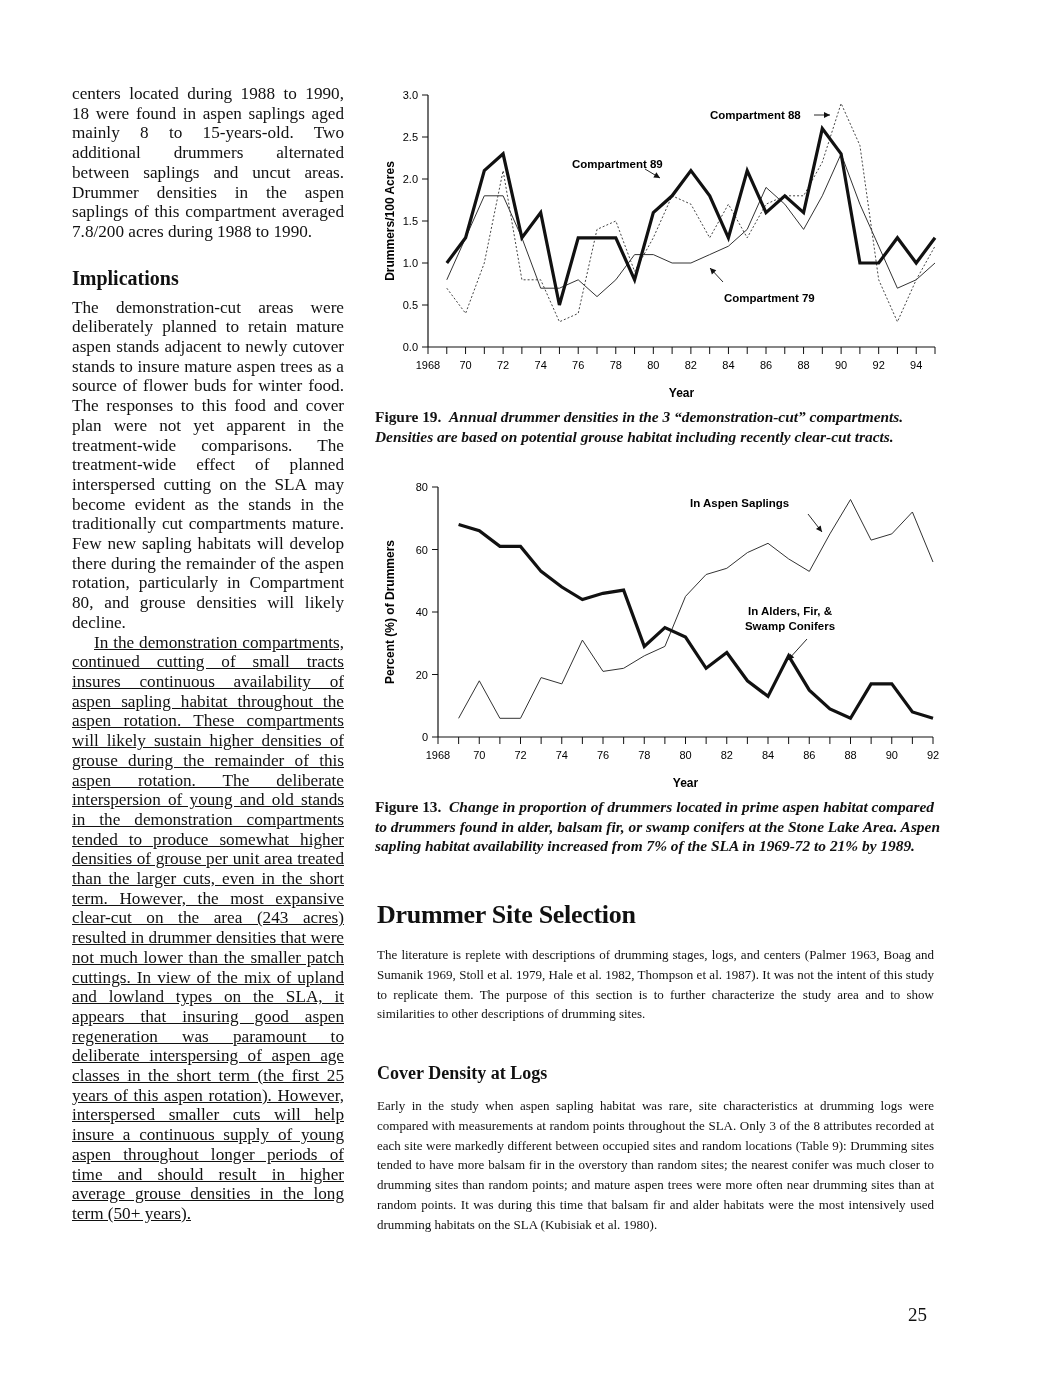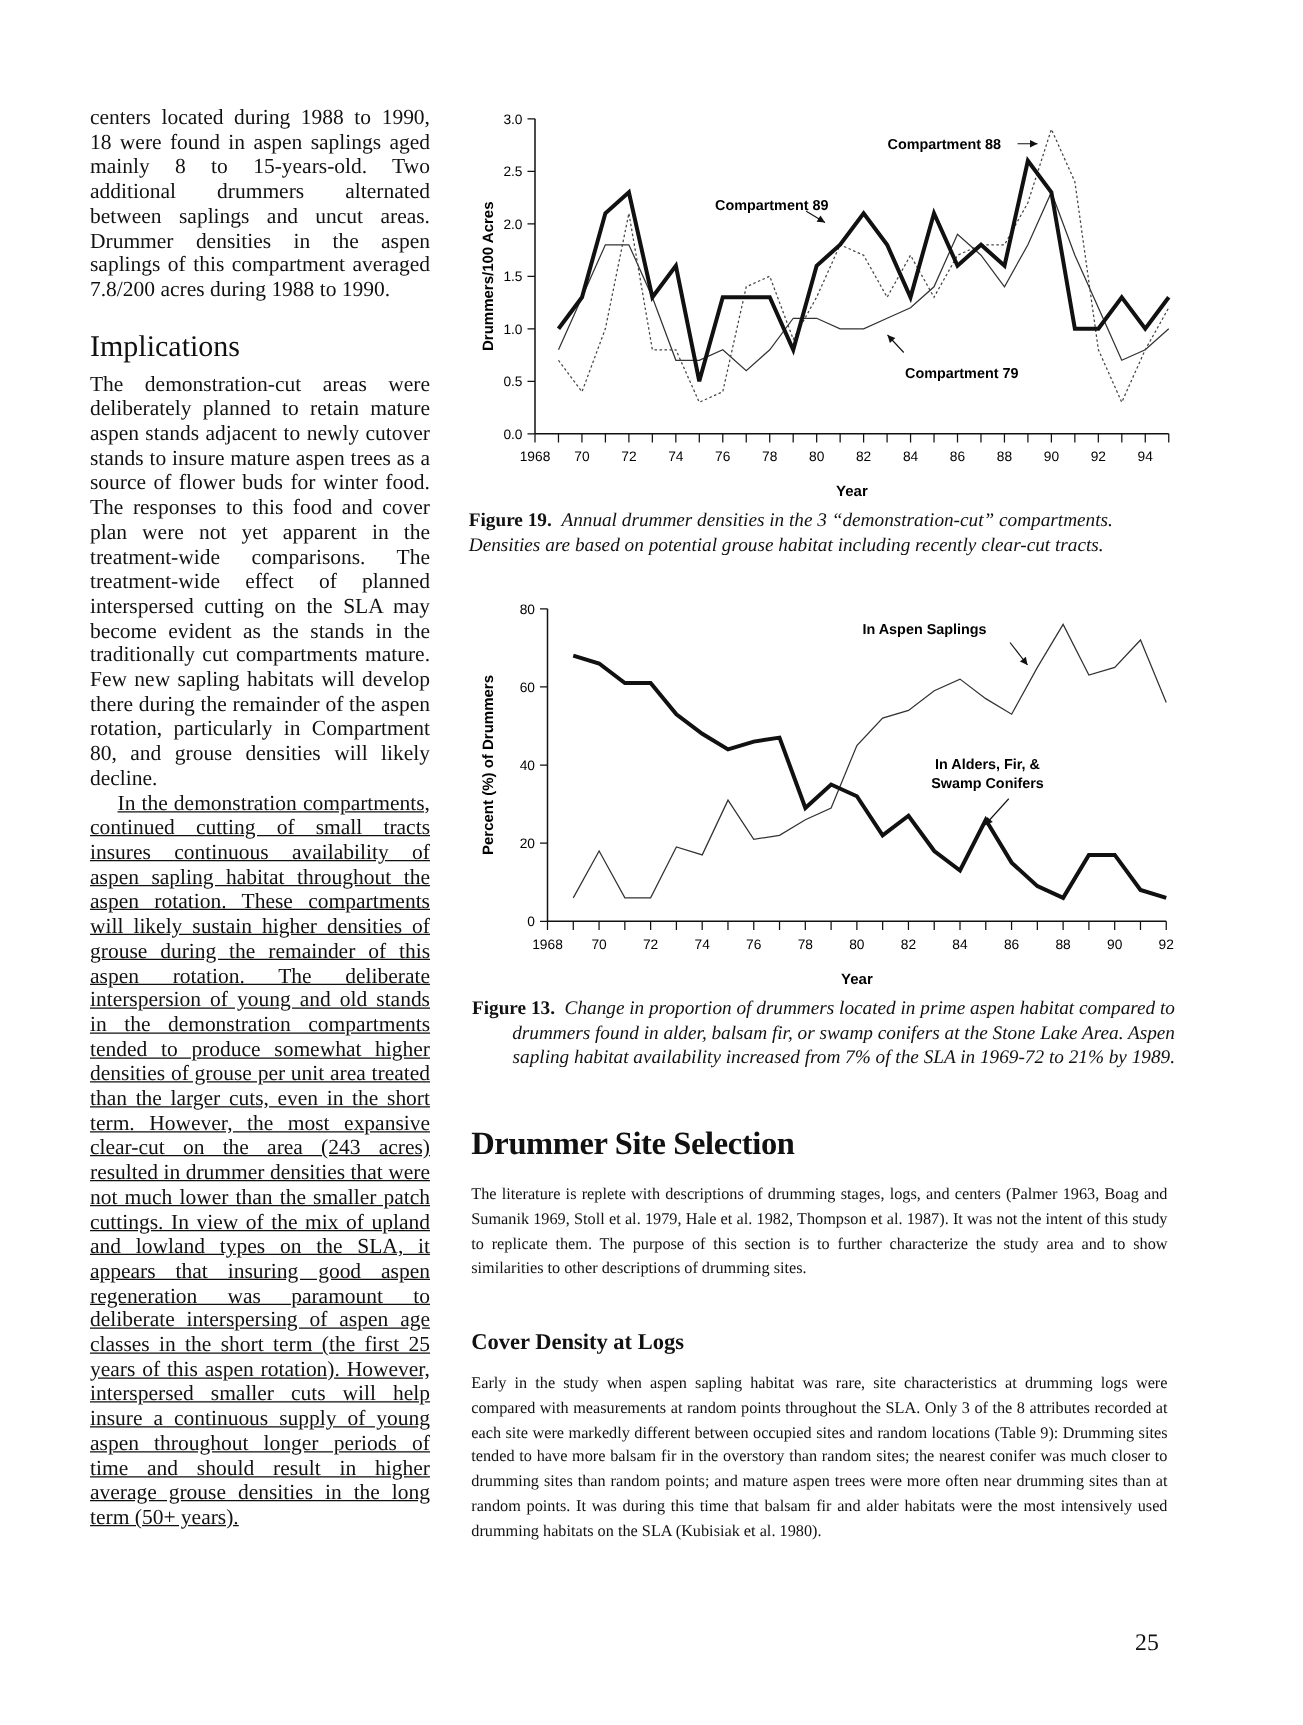--- a/index.html
+++ b/index.html
@@ -2,27 +2,27 @@
 <html><head>
 <meta charset="utf-8">
 <style>
   html, body { margin: 0; padding: 0; background: #ffffff; }
   body { width: 1042px; height: 1380px; position: relative; overflow: hidden;
          font-family: "Liberation Serif", "DejaVu Serif", serif; color: #111; }
   .col-left { position: absolute; left: 72px; top: 84px; width: 272px;
               font-size: 17.2px; line-height: 19.7px; text-align: justify; }
   .col-left p { margin: 0; }
   .col-left p.indent { text-indent: 22px; text-decoration: underline; }
-  .col-left h2 { font-size: 24px; font-weight: normal; margin: 24px 0 8px 0; line-height: 24px; }
+  .col-left h2 { font-size: 20px; font-weight: bold; margin: 24px 0 8px 0; line-height: 24px; }
   .fig { position: absolute; left: 370px; }
   .fig svg { display: block; }
   .fig svg text { font-family: "Liberation Sans", "DejaVu Sans", sans-serif; }
   .caption { position: absolute; left: 375px; width: 565px; font-size: 15.4px; line-height: 19.5px; }
   .caption b { font-style: normal; }
-  .caption i { font-style: italic; }
+  .caption i { font-style: italic; font-weight: bold; }
   .sec-title { position: absolute; left: 377px; top: 900px; font-size: 26px; font-weight: bold; margin: 0; letter-spacing: -0.3px; }
   .right-text { position: absolute; left: 377px; width: 557px; font-size: 13px; line-height: 19.8px; text-align: justify; margin: 0; }
   .subsec { position: absolute; left: 377px; top: 1063px; font-size: 18px; font-weight: bold; margin: 0; }
   .page-num { position: absolute; left: 908px; top: 1304px; font-size: 19px; }
 </style>
 </head>
 <body>
 
 <div class="col-left">
   <p>centers located during 1988 to 1990, 18 were found in aspen saplings aged mainly 8 to 15-years-old. Two additional drummers alternated between saplings and uncut areas. Drummer densities in the aspen saplings of this compartment averaged 7.8/200 acres during 1988 to 1990.</p>
@@ -169,21 +169,21 @@
       <polyline points="88.6,246.3 109.3,208.8 129.9,246.3 150.5,246.3 171.1,205.6 191.8,211.9 212.4,168.1 233.0,199.4 253.6,196.3 274.3,183.8 294.9,174.4 315.5,124.4 336.1,102.5 356.8,96.3 377.4,80.6 398.0,71.3 418.6,86.9 439.3,99.4 459.9,61.9 480.5,27.5 501.1,68.1 521.8,61.9 542.4,40.0 563.0,90.0" fill="none" stroke-linejoin="miter" stroke-width="1" stroke="#333"></polyline>
       <polyline points="88.6,52.5 109.3,58.8 129.9,74.4 150.5,74.4 171.1,99.4 191.8,115.0 212.4,127.5 233.0,121.3 253.6,118.1 274.3,174.4 294.9,155.6 315.5,165.0 336.1,196.3 356.8,180.6 377.4,208.8 398.0,224.4 418.6,183.8 439.3,218.1 459.9,236.9 480.5,246.3 501.1,211.9 521.8,211.9 542.4,240.0 563.0,246.3" fill="none" stroke-linejoin="miter" stroke-width="3.2" stroke="#111"></polyline>
       <text x="320" y="35" font-size="11.5" font-weight="bold" text-anchor="start"><tspan x="320" dy="0">In Aspen Saplings</tspan></text>
       <line x1="438" y1="42" x2="452" y2="60" stroke="#111" stroke-width="0.9"></line>
       <polygon points="452,60 445.9482996667815,57.105708536286805 450.6844129710395,53.422064855197284" fill="#111"></polygon>
       <text x="420" y="143" font-size="11.5" font-weight="bold" text-anchor="middle"><tspan x="420" dy="0">In Alders, Fir, &amp;</tspan><tspan x="420" dy="15">Swamp Conifers</tspan></text>
       <line x1="437" y1="167" x2="418" y2="188" stroke="#111" stroke-width="0.9"></line>
       <polygon points="418,188 419.8008726064434,181.53804535335001 424.25008728118604,185.56352529716474" fill="#111"></polygon>
     </svg>
 </div>
-<div class="caption" style="top:797px;text-align:right;">
+<div class="caption" style="top:797px;">
   <b>Figure 13.</b>&nbsp;
   <i>Change in proportion of drummers located in prime aspen habitat compared to drummers found in alder, balsam fir, or swamp conifers at the Stone Lake Area. Aspen sapling habitat availability increased from 7% of the SLA in 1969-72 to 21% by 1989.</i>
 </div>
 
 <h1 class="sec-title">Drummer Site Selection</h1>
 <p class="right-text" style="top:945px;">The literature is replete with descriptions of drumming stages, logs, and centers (Palmer 1963, Boag and Sumanik 1969, Stoll et al. 1979, Hale et al. 1982, Thompson et al. 1987). It was not the intent of this study to replicate them. The purpose of this section is to further characterize the study area and to show similarities to other descriptions of drumming sites.</p>
 <h3 class="subsec">Cover Density at Logs</h3>
 <p class="right-text" style="top:1096px;">Early in the study when aspen sapling habitat was rare, site characteristics at drumming logs were compared with measurements at random points throughout the SLA. Only 3 of the 8 attributes recorded at each site were markedly different between occupied sites and random locations (Table 9): Drumming sites tended to have more balsam fir in the overstory than random sites; the nearest conifer was much closer to drumming sites than random points; and mature aspen trees were more often near drumming sites than at random points. It was during this time that balsam fir and alder habitats were the most intensively used drumming habitats on the SLA (Kubisiak et al. 1980).</p>
 
 <div class="page-num">25</div>

